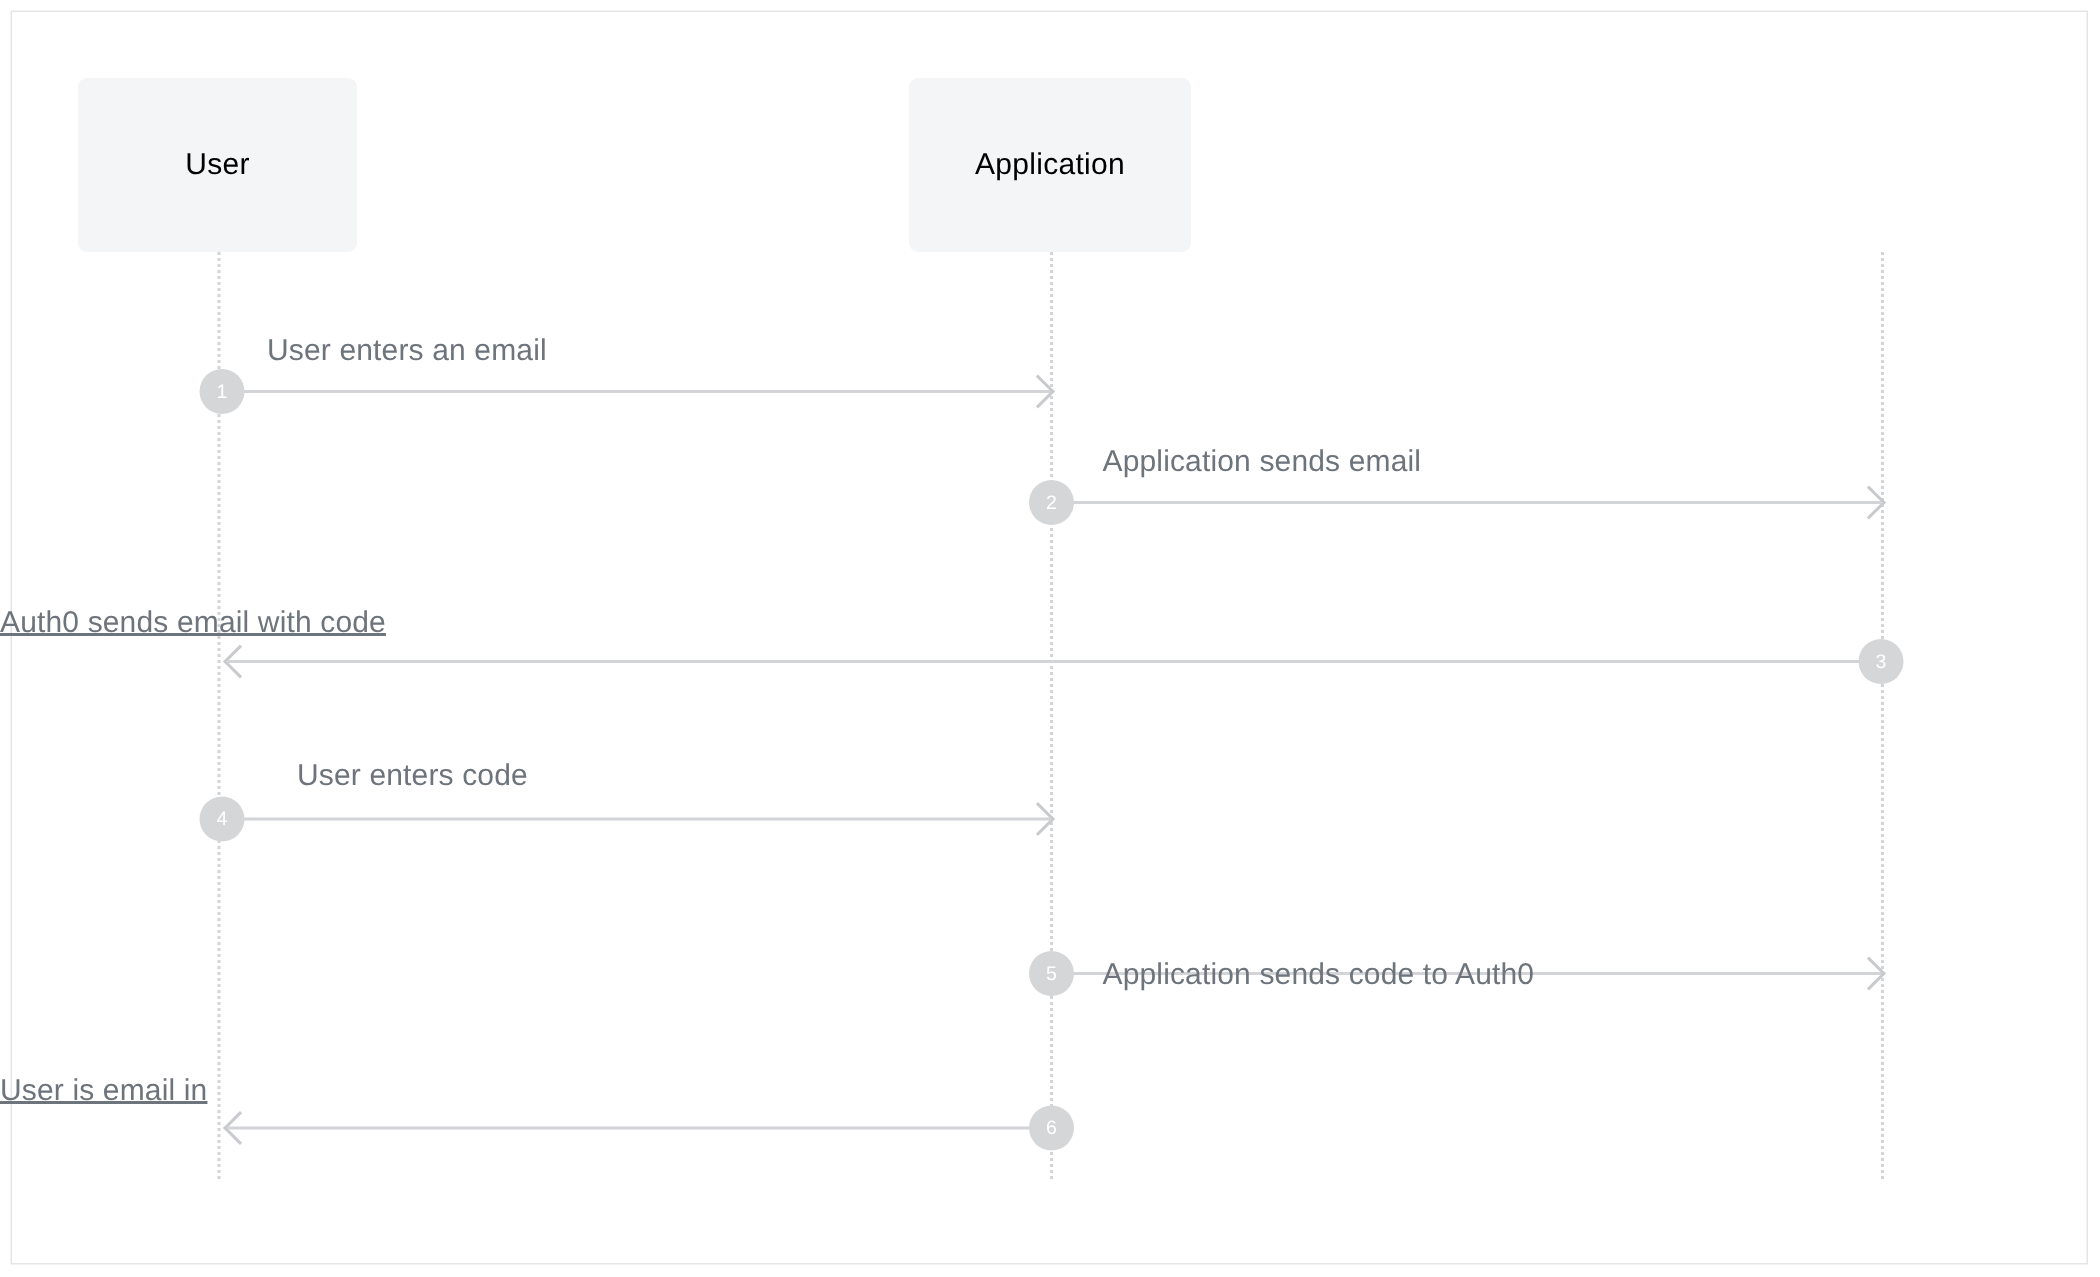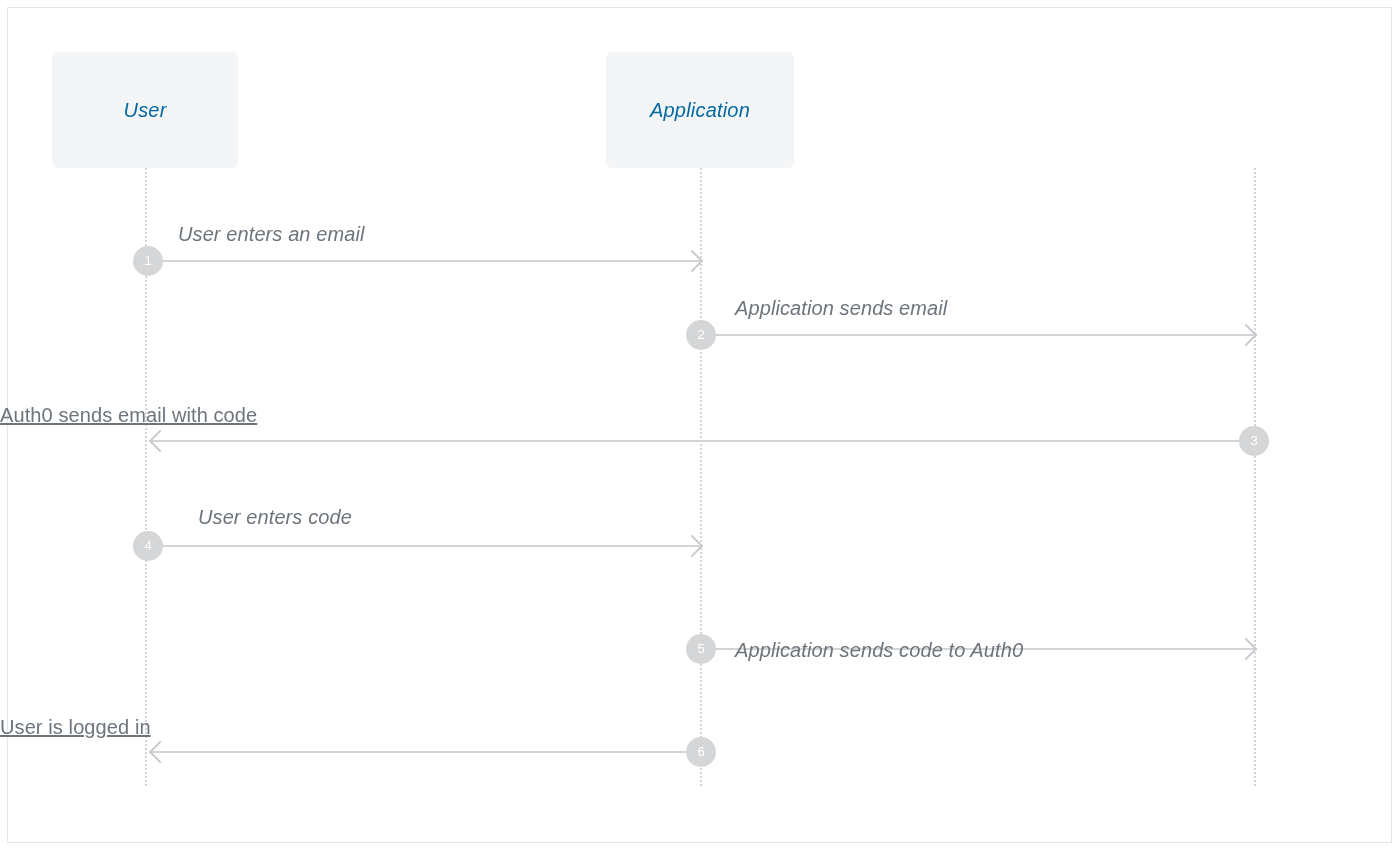--- a/index.html
+++ b/index.html
@@ -42,25 +42,24 @@
     position: absolute;
     background: #f4f5f7;
     border-radius: 6px;
     box-sizing: border-box;
     display: flex;
     align-items: center;
     justify-content: center;
   }
   .participant-label {
     font-size: 20px;
-    color: #0369a1;
+    color: #000000;
     letter-spacing: 0.2px;
     line-height: 1;
     white-space: nowrap;
-    font-style: italic;
   }
 
   
   .lifeline {
     position: absolute;
     width: 0;
     border-left: 2px dotted #d2d4d7;
   }
 
   
@@ -107,21 +106,21 @@
     user-select: none;
   }
   .msg-label {
     position: absolute;
     font-size: 20px;
     color: #6d747c;
     line-height: 1;
     white-space: nowrap;
     letter-spacing: 0.1px;
   }
-  .msg-label.align-left  { text-align: right; font-style: italic; }
+  .msg-label.align-left  { text-align: right; }
   .msg-label.align-right { text-align: left; text-decoration: underline; }
 </style>
 </head>
 <body>
 
 <div id="canvas">
 
   <div id="frame-border"></div>
 
   <div id="diagram">
@@ -171,17 +170,17 @@
       <div class="msg-line" style="left: 701px; width: 553px;"></div>
       <div class="msg-head right" style="left: 1238px;"></div>
       <div class="msg-badge" style="left: 701px; top: 1px;">5</div>
       <div class="msg-label align-left" style="left: 735px; top: -37px; margin-top: 29px;">Application sends code to Auth0</div>
     </div>
 
     <div class="message" style="left: 0px; top: 751px;">
       <div class="msg-line" style="left: 152px; width: 549px;"></div>
       <div class="msg-head left" style="left: 152px;"></div>
       <div class="msg-badge" style="left: 701px; top: 1px;">6</div>
-      <div class="msg-label align-right" style="left: 0px; width: 683px; top: -34px;">User is logged in</div>
+      <div class="msg-label align-right" style="left: 0px; width: 683px; top: -34px;">User is email in</div>
     </div>
 
   </div>
 </div>
 
 </body></html>

